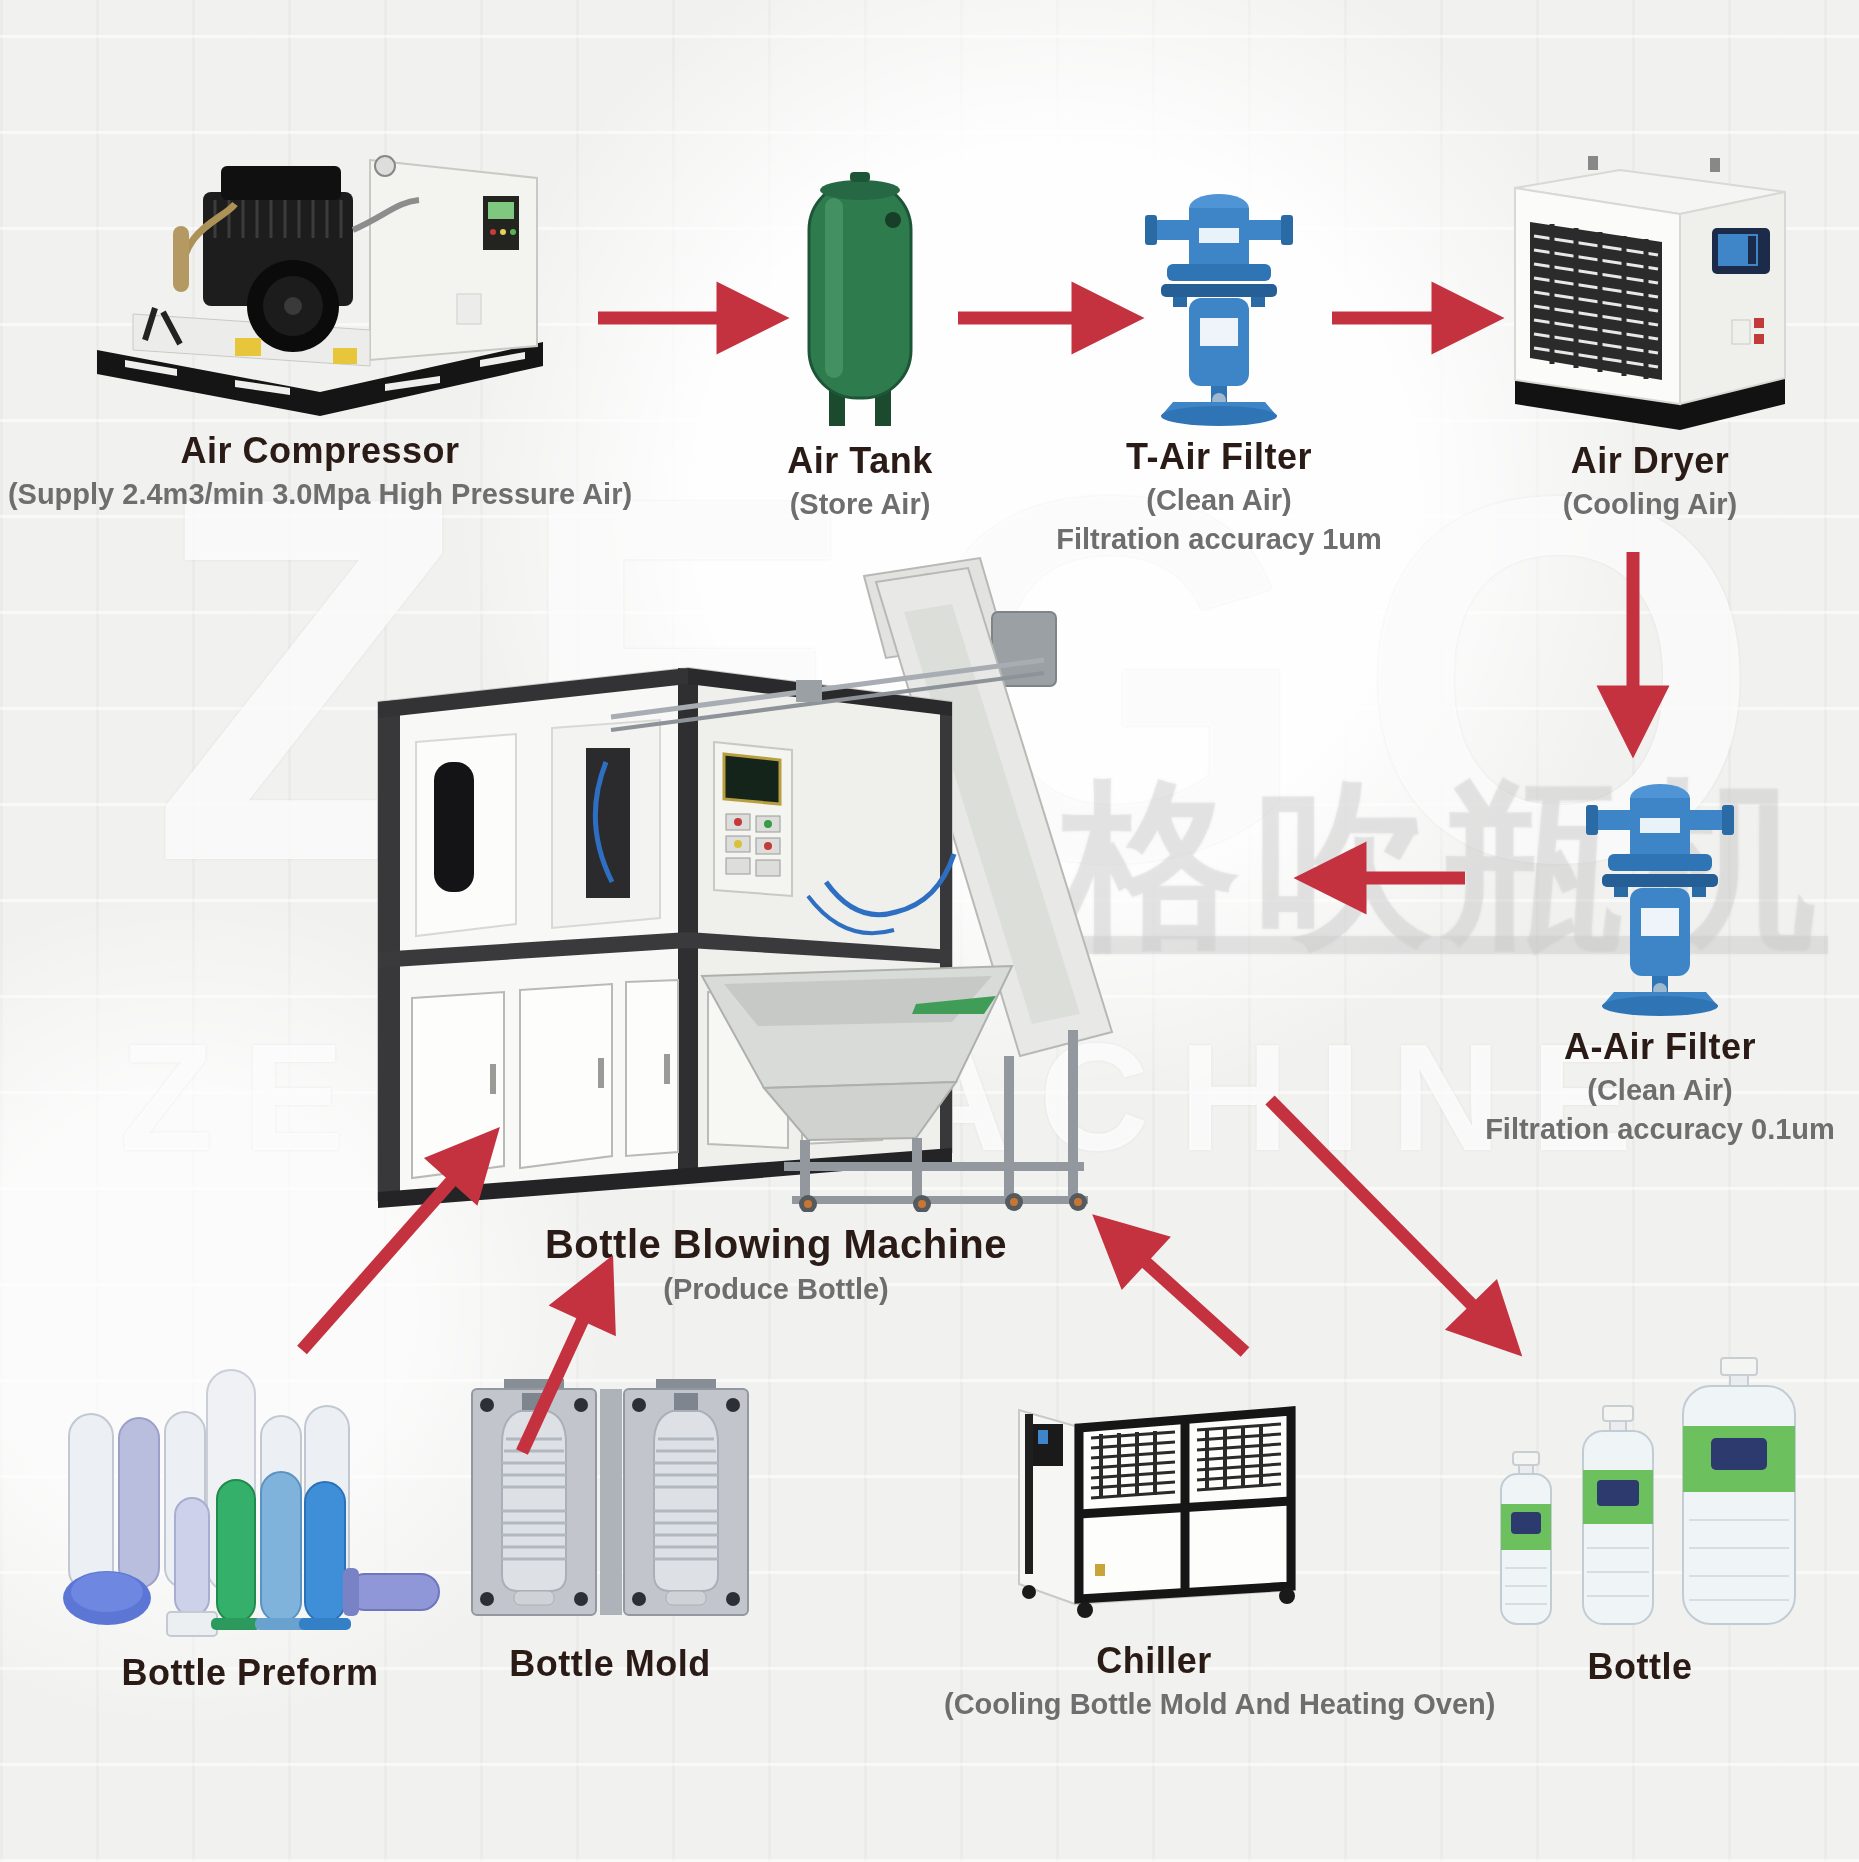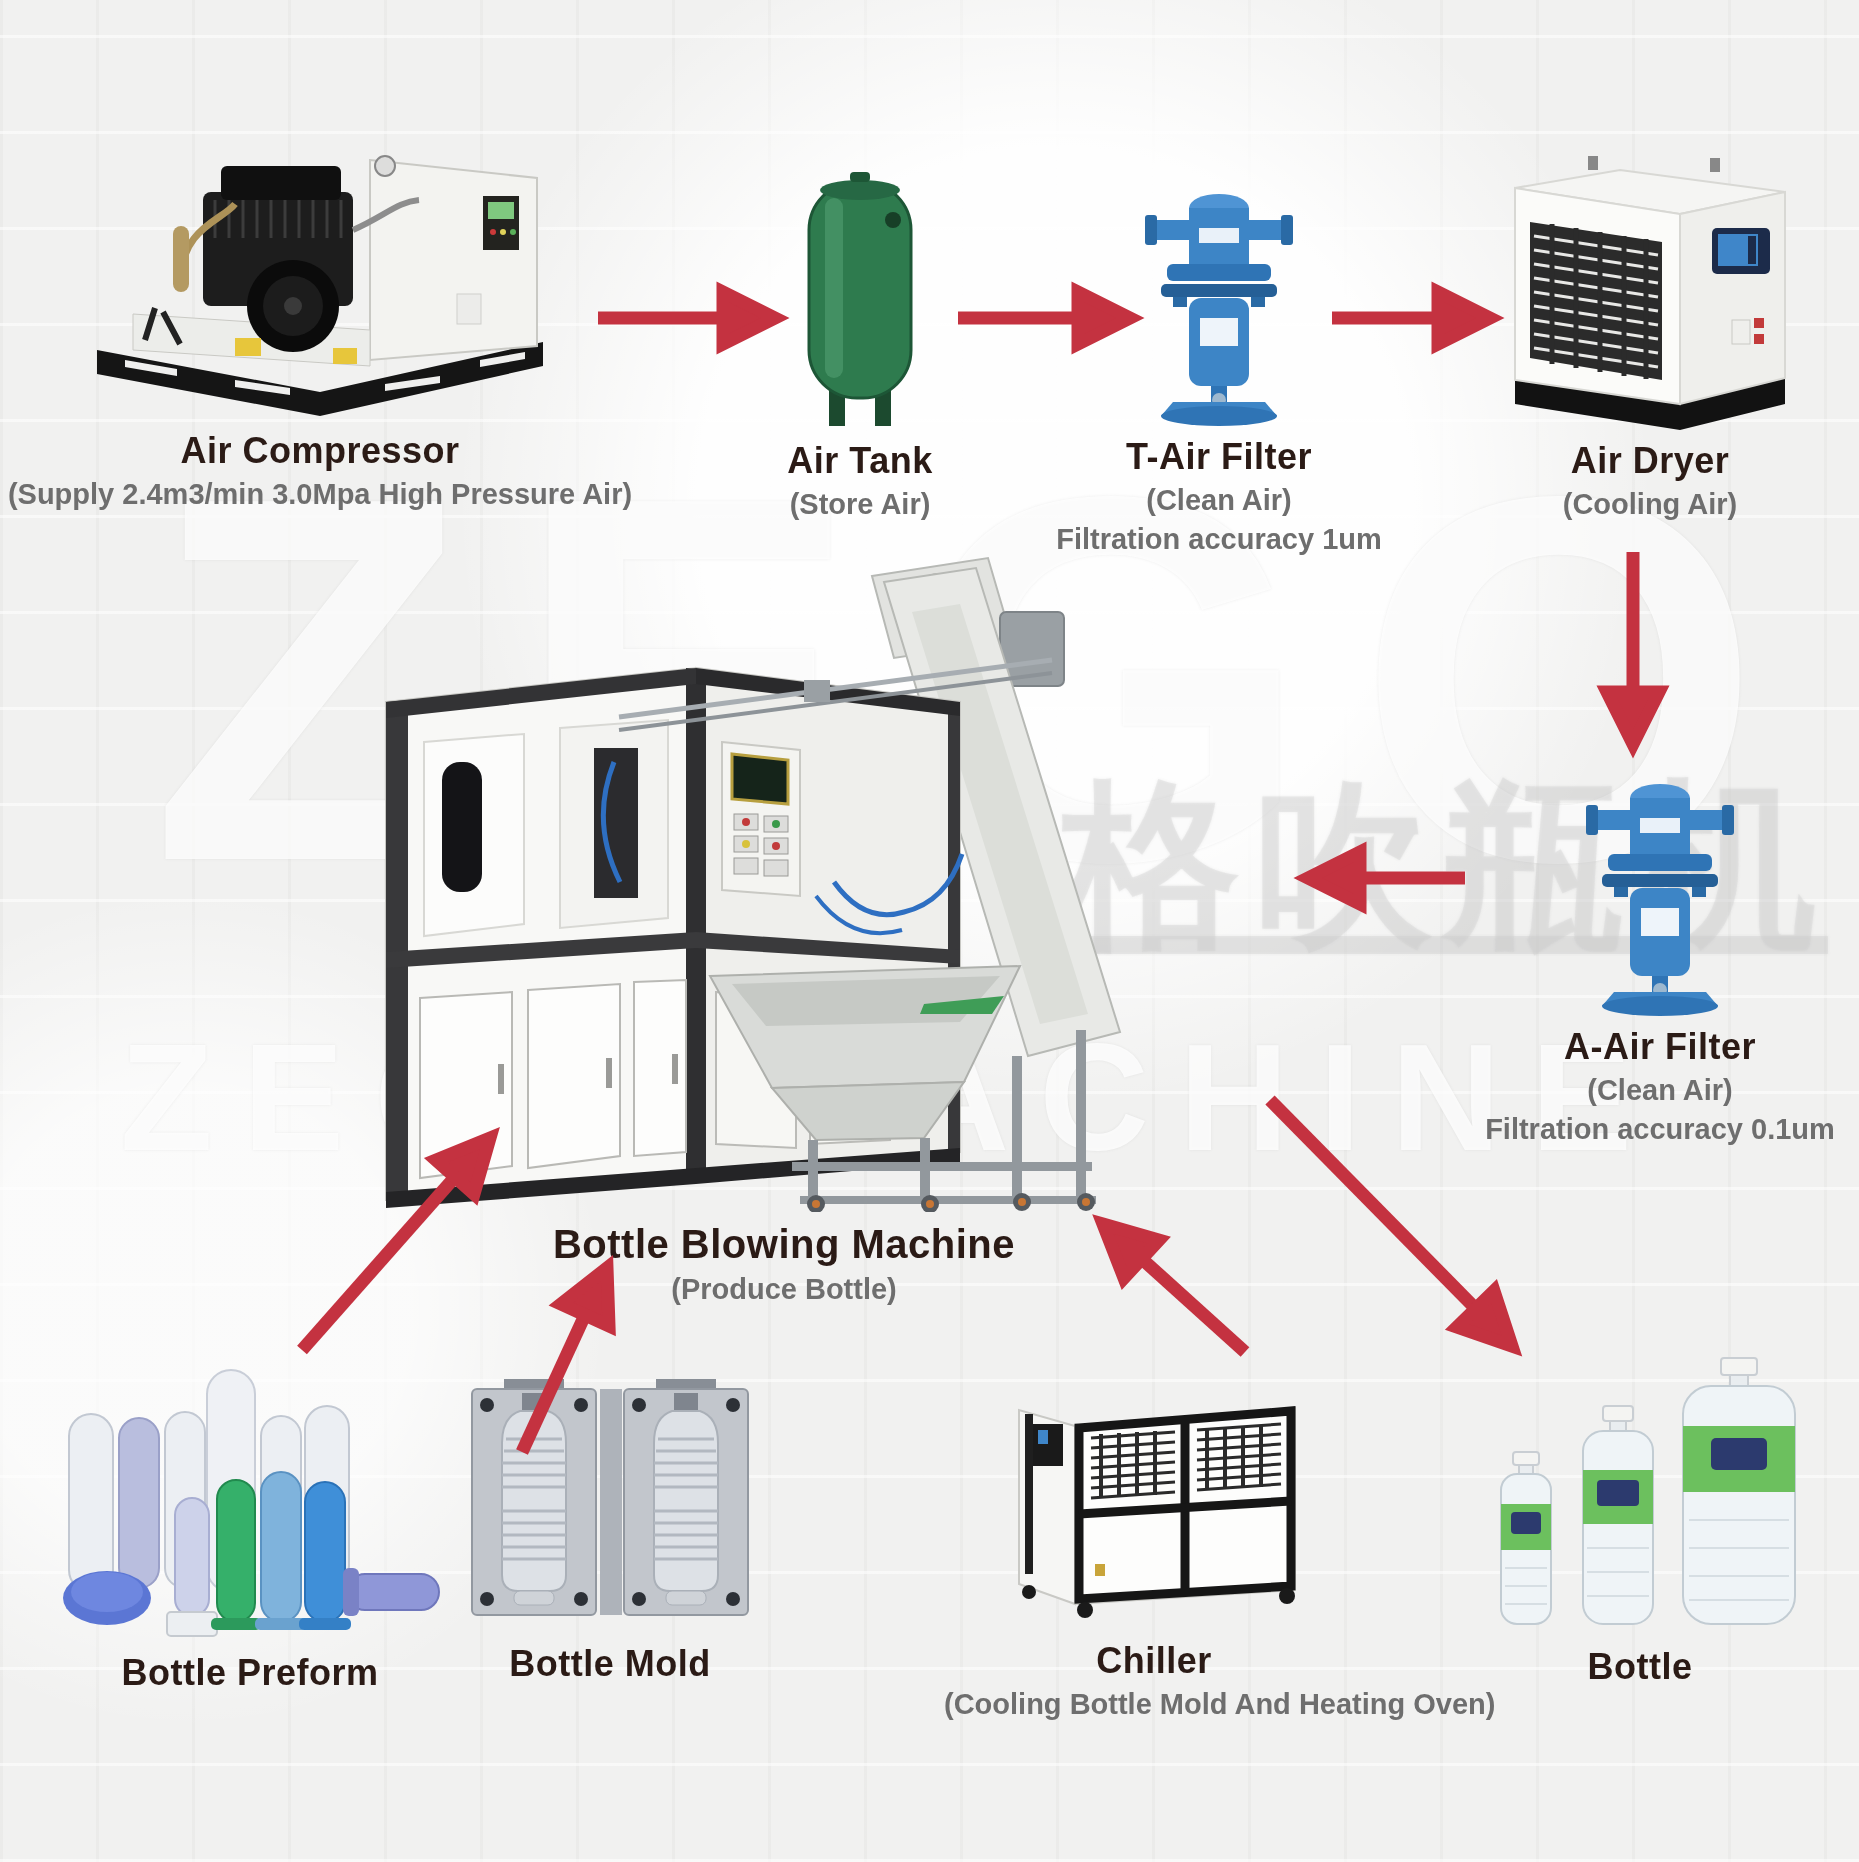--- a/index.html
+++ b/index.html
@@ -28,21 +28,21 @@
   figcaption{ margin-top:10px; }
   .cap-title{ display:block; font-weight:bold; color:#2b1b16; font-size:36px; letter-spacing:.5px; white-space:nowrap; }
   .cap-sub, .cap-note{ display:block; font-weight:bold; color:#6e6e6e; font-size:29px; margin-top:6px; white-space:nowrap; }
   .cap-big{ font-size:40px; }
 
   .n-compressor{ left:0px;    top:108px;  width:640px; }
   .n-tank      { left:735px;  top:172px;  width:250px;text-align:center; }
   .n-tfilter   { left:1005px; top:178px;  width:340px;margin-left:44px; }
   .n-dryer     { left:1480px; top:152px;  width:340px; }
   .n-afilter   { left:1460px; top:768px;  width:400px; }
-  .n-machine   { left:364px;  top:552px;  width:840px; }
+  .n-machine   { left:356px;  top:552px;  width:840px; }
   .n-preform   { left:40px;   top:1362px; width:420px; }
   .n-mold      { left:440px;  top:1375px; width:340px; }
   .n-chiller   { left:944px;  top:1368px; width:420px; }
   .n-bottle    { left:1450px; top:1352px; width:380px; }
 
   .arrows{ position:absolute; left:0; top:0; width:1859px; height:1862px; pointer-events:none; }
 </style>
 </head>
 <body>
 

